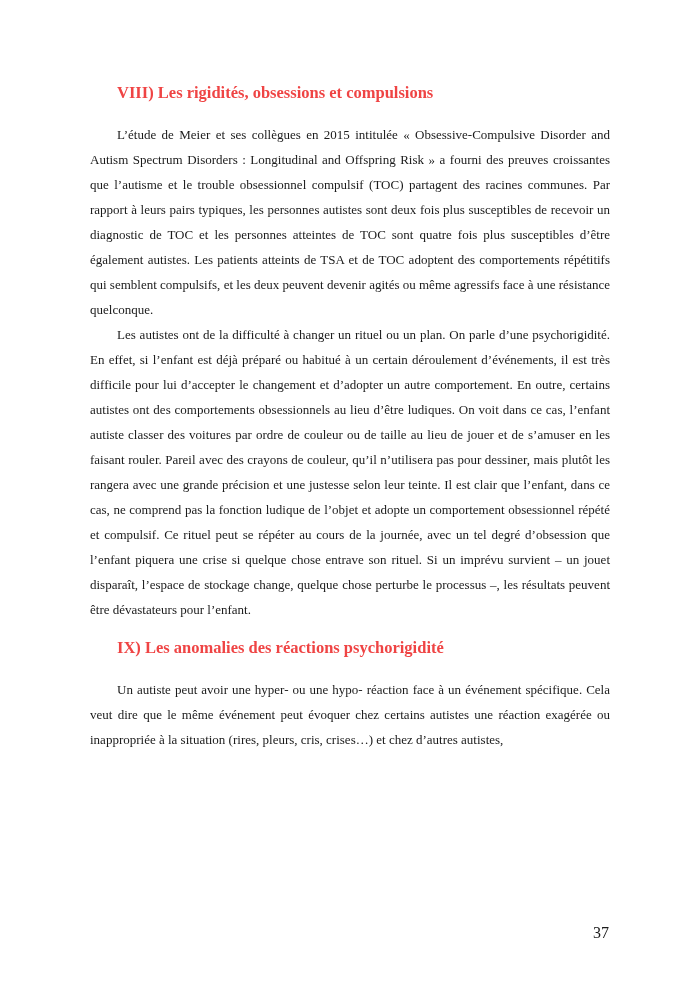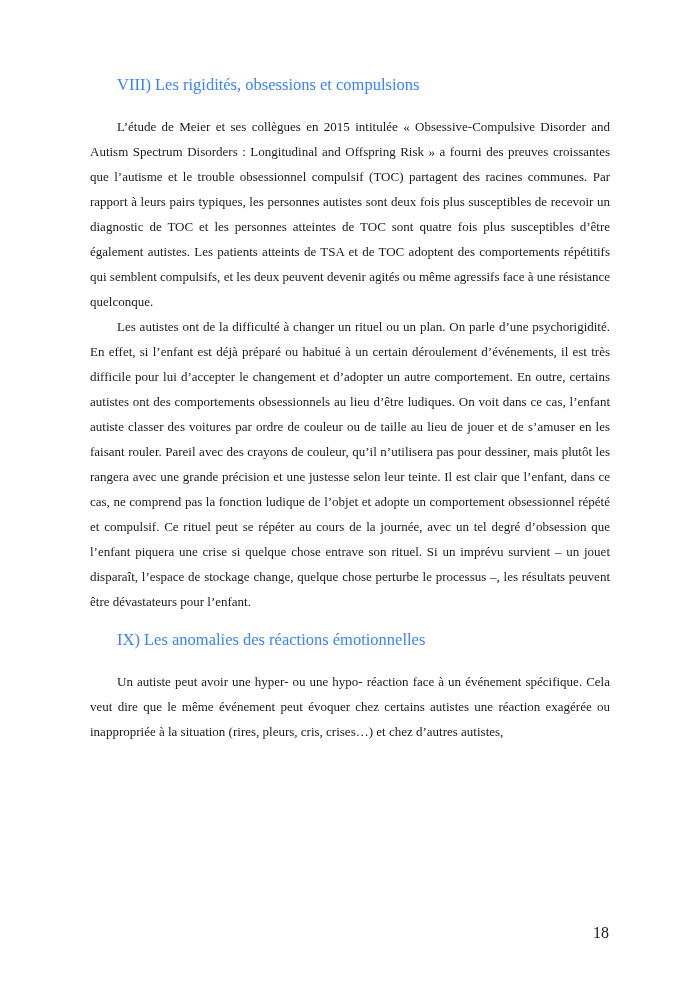--- a/index.html
+++ b/index.html
@@ -18,25 +18,25 @@
     box-sizing: border-box;
   }
   .content {
     position: absolute;
     left: 90px;
     top: 72px;
     width: 520px;
   }
   .heading {
     font-size: 16.5px;
-    font-weight: normal;
+    font-weight: bold;
     line-height: 25px;
-    margin: 0 0 17px 0;
+    margin: 8px 0 17px 0;
     text-indent: 27px;
-    color: #3b82f6;
+    color: #ef4444;
   }
   .heading.second {
     margin-top: 13px;
   }
   .para {
     font-size: 13px;
     line-height: 25px;
     margin: 0;
     text-align: justify;
     text-indent: 27px;
@@ -52,17 +52,17 @@
   }
 </style>
 </head>
 <body>
 
 <div class="page">
   <div class="content">
     <h2 class="heading">VIII) Les rigidités, obsessions et compulsions</h2>
     <p class="para">L’étude de Meier et ses collègues en 2015 intitulée « Obsessive-Compulsive Disorder and Autism Spectrum Disorders : Longitudinal and Offspring Risk » a fourni des preuves croissantes que l’autisme et le trouble obsessionnel compulsif (TOC) partagent des racines communes. Par rapport à leurs pairs typiques, les personnes autistes sont deux fois plus susceptibles de recevoir un diagnostic de TOC et les personnes atteintes de TOC sont quatre fois plus susceptibles d’être également autistes. Les patients atteints de TSA et de TOC adoptent des comportements répétitifs qui semblent compulsifs, et les deux peuvent devenir agités ou même agressifs face à une résistance quelconque.</p>
     <p class="para">Les autistes ont de la difficulté à changer un rituel ou un plan. On parle d’une psychorigidité. En effet, si l’enfant est déjà préparé ou habitué à un certain déroulement d’événements, il est très difficile pour lui d’accepter le changement et d’adopter un autre comportement. En outre, certains autistes ont des comportements obsessionnels au lieu d’être ludiques. On voit dans ce cas, l’enfant autiste classer des voitures par ordre de couleur ou de taille au lieu de jouer et de s’amuser en les faisant rouler. Pareil avec des crayons de couleur, qu’il n’utilisera pas pour dessiner, mais plutôt les rangera avec une grande précision et une justesse selon leur teinte. Il est clair que l’enfant, dans ce cas, ne comprend pas la fonction ludique de l’objet et adopte un comportement obsessionnel répété et compulsif. Ce rituel peut se répéter au cours de la journée, avec un tel degré d’obsession que l’enfant piquera une crise si quelque chose entrave son rituel. Si un imprévu survient – un jouet disparaît, l’espace de stockage change, quelque chose perturbe le processus –, les résultats peuvent être dévastateurs pour l’enfant.</p>
-    <h2 class="heading second">IX) Les anomalies des réactions émotionnelles</h2>
+    <h2 class="heading second">IX) Les anomalies des réactions psychorigidité</h2>
     <p class="para">Un autiste peut avoir une hyper- ou une hypo- réaction face à un événement spécifique. Cela veut dire que le même événement peut évoquer chez certains autistes une réaction exagérée ou inappropriée à la situation (rires, pleurs, cris, crises…) et chez d’autres autistes,</p>
   </div>
-  <div class="page-number">18</div>
+  <div class="page-number">37</div>
 </div>
 
 </body></html>

